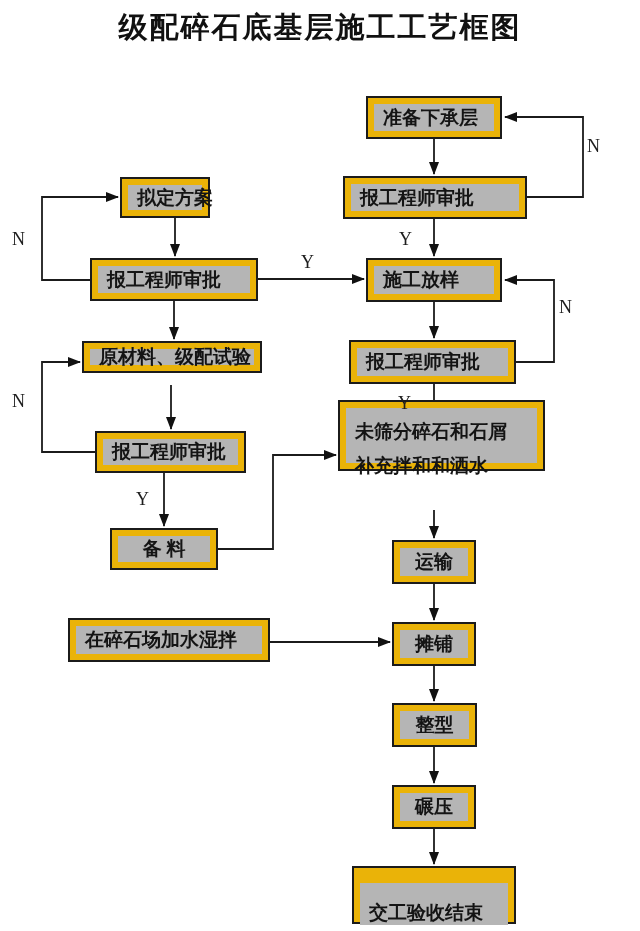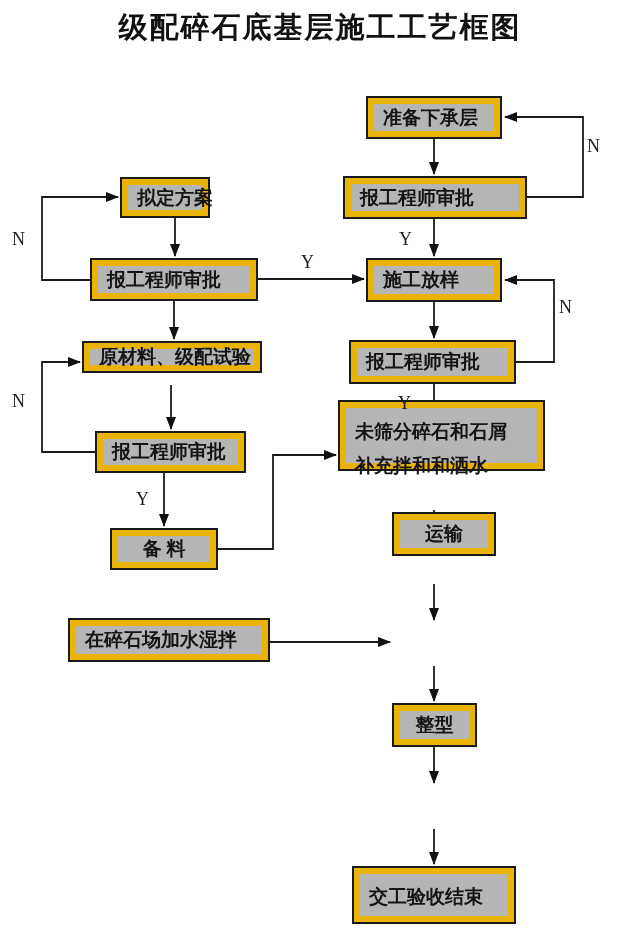--- a/index.html
+++ b/index.html
@@ -36,21 +36,21 @@
     display:flex;
     flex-direction:column;
     justify-content:center;
     font-size:19px;
     line-height:1.25;
     padding:0 9px;
     color:#141414;
     white-space:nowrap;
   }
   .node.center .node-fill{align-items:center;padding:0 2px;}
-  .node.toptext .node-fill{justify-content:center;padding-top:3px;}
+  .node.toptext .node-fill{justify-content:flex-end;padding-top:3px;margin-top:9px;}
   .node.twoline .node-fill{justify-content:flex-start;padding-top:7px;line-height:1.8;}
   svg.wires{position:absolute;top:0;left:0;width:640px;height:931px;}
   .elabel{
     position:absolute;
     font-size:18px;
     color:#1d1d1d;
     font-family:"Liberation Serif","DejaVu Serif",serif;
   }
 </style>
 </head>
@@ -114,28 +114,38 @@
     <div class="node-fill">
         <span>报工程师审批</span>
       </div>
   </div>
   <div class="node twoline" style="left:338px;top:400px;width:207px;height:71px">
     <div class="node-fill">
       <span>未筛分碎石和石屑</span>
       <span>补充拌和和洒水</span>
     </div>
   </div>
-  <div class="node center" style="left:392px;top:512px;width:104px;height:44px">
+  <div class="node center" style="left:392px;top:540px;width:84px;height:44px">
     <div class="node-fill">
         <span>运输</span>
+      </div>
+  </div>
+  <div class="node center" style="left:392px;top:622px;width:84px;height:44px">
+    <div class="node-fill">
+        <span>摊铺</span>
       </div>
   </div>
   <div class="node center" style="left:392px;top:703px;width:85px;height:44px">
     <div class="node-fill">
         <span>整型</span>
+      </div>
+  </div>
+  <div class="node center" style="left:392px;top:785px;width:84px;height:44px">
+    <div class="node-fill">
+        <span>碾压</span>
       </div>
   </div>
   <div class="node toptext" style="left:352px;top:866px;width:164px;height:58px">
     <div class="node-fill">
         <span>交工验收结束</span>
       </div>
   </div>
 
   <div class="node" style="left:120px;top:177px;width:90px;height:41px">
     <div class="node-fill">

